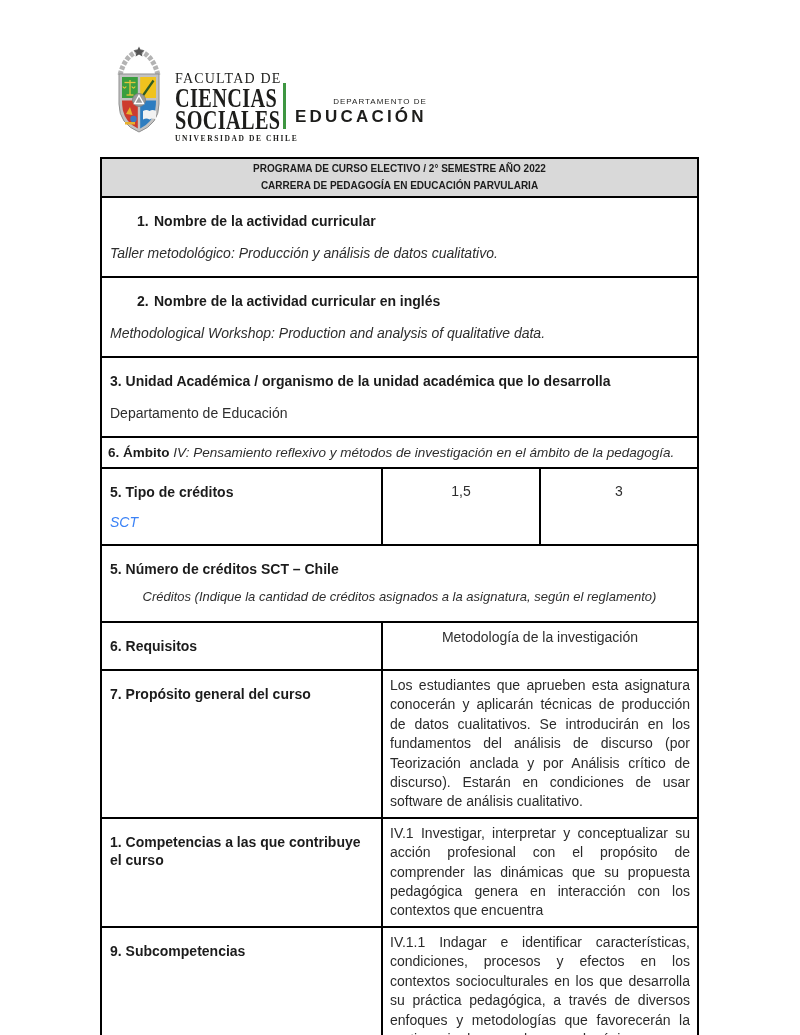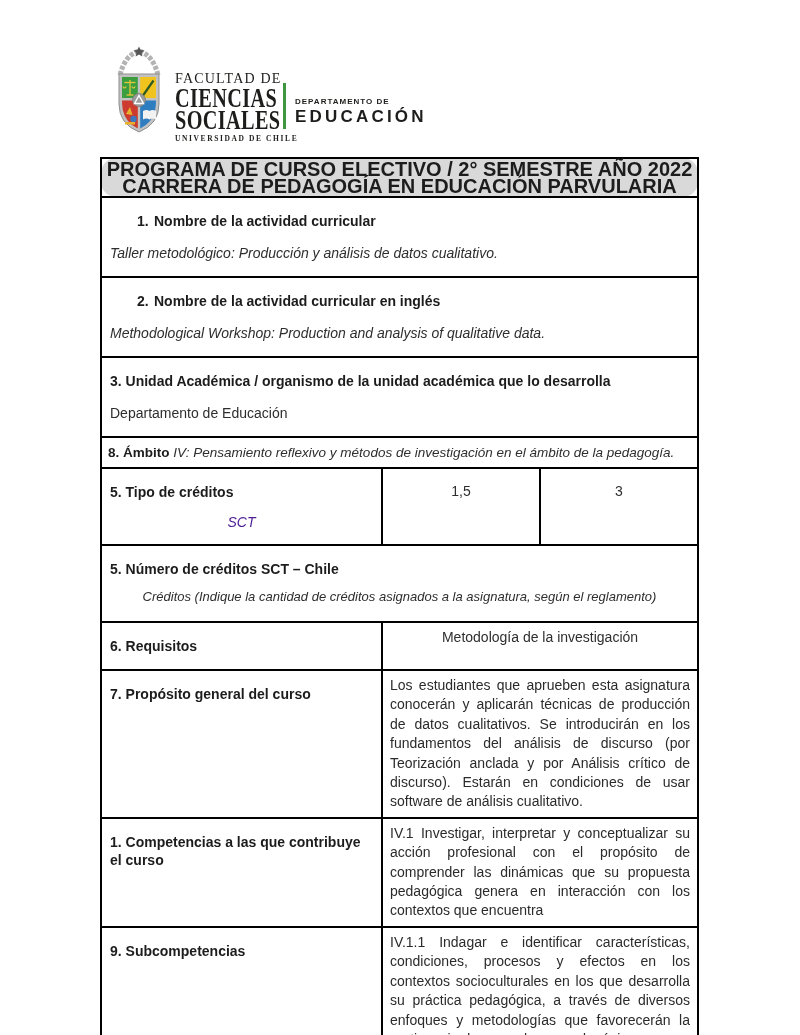--- a/index.html
+++ b/index.html
@@ -11,39 +11,39 @@
   .logo{position:absolute;left:112px;top:45px;display:flex;align-items:flex-start;}
   .logo-text{margin-left:9px;margin-top:26px;width:104px;color:#1d1d1b;
              font-family:"Liberation Serif",serif;}
   .fac{font-size:14px;letter-spacing:1.2px;line-height:16px;white-space:nowrap;}
   .big{font-size:27px;font-weight:bold;line-height:22px;letter-spacing:.5px;
        transform:scaleX(0.75);transform-origin:left center;white-space:nowrap;}
   .univ{font-size:7.5px;font-weight:bold;letter-spacing:1.6px;line-height:9px;
         margin-top:3px;white-space:nowrap;}
   .logo-divider{width:3px;height:46px;margin-left:4px;margin-top:38px;background:#3e9641;}
   .dept{margin-left:9px;margin-top:52px;color:#1d1d1b;font-family:"Liberation Sans",sans-serif;}
-  .dept-line1{font-size:8px;font-weight:bold;letter-spacing:1px;line-height:10px;white-space:nowrap;}
+  .dept-line1{font-size:8px;font-weight:normal;letter-spacing:1px;line-height:10px;white-space:nowrap;text-align:right;}
   .dept-line2{font-size:17px;font-weight:bold;letter-spacing:3.2px;line-height:19px;white-space:nowrap;}
 
   
   table.program{border-collapse:collapse;table-layout:fixed;width:597px;
         position:absolute;left:100px;top:157px;color:#1c1c1c;font-size:14px;}
   td{border:2px solid #000;vertical-align:top;padding:14px 8px;box-sizing:border-box;}
   .hdr{background:#d9d9d9;text-align:center;font-weight:bold;padding:2px 4px;
-       height:38px;line-height:16.5px;font-size:20px;border-radius:15px;}
+       height:38px;line-height:16.5px;font-size:10px;}
   .bold{font-weight:bold;}
   .italic{font-style:italic;}
   .center{text-align:center;}
   .item-num{display:inline-block;margin-left:27px;min-width:17px;font-weight:bold;}
   .item-title{font-weight:bold;line-height:18px;}
   .val{margin-top:14px;line-height:18px;color:#2e2e2e;}
   .val-it{margin-top:14px;line-height:18px;font-style:italic;color:#2e2e2e;}
   .inline-row{font-size:13.5px;line-height:19px;white-space:nowrap;}
   .inline-row .italic{color:#2e2e2e;}
-  .sct{text-align:center;font-style:italic;margin-top:13px;color:#4c1d95;}
+  .sct{font-style:italic;margin-top:13px;color:#3b82f6;}
   .cred-note{margin-top:11px;font-style:italic;text-align:center;font-size:13px;color:#2e2e2e;}
   .just{text-align:justify;line-height:19.4px;color:#2b2b2b;padding:5px 7px;}
   .label-cell{line-height:18px;}
   .plain{color:#2e2e2e;}
 </style>
 </head>
 <body>
 
 <div class="page">
 
@@ -125,21 +125,21 @@
 
     <tr>
       <td colspan="3" style="height:69px">
         <div class="item-title">3. Unidad Académica / organismo de la unidad académica que lo desarrolla</div>
         <div class="val">Departamento de Educación</div>
       </td>
     </tr>
 
     <tr>
       <td colspan="3" style="height:30px;padding:5px 6px" class="inline-row">
-        <span class="bold">8. Ámbito</span> <span class="italic">IV: Pensamiento reflexivo y métodos de investigación en el ámbito de la pedagogía.</span>
+        <span class="bold">6. Ámbito</span> <span class="italic">IV: Pensamiento reflexivo y métodos de investigación en el ámbito de la pedagogía.</span>
       </td>
     </tr>
 
 
     <tr>
       <td style="height:57px">
         <div class="bold label-cell">5. Tipo de créditos</div>
         <div class="sct">SCT</div>
       </td>
       <td class="center plain">1,5</td>

